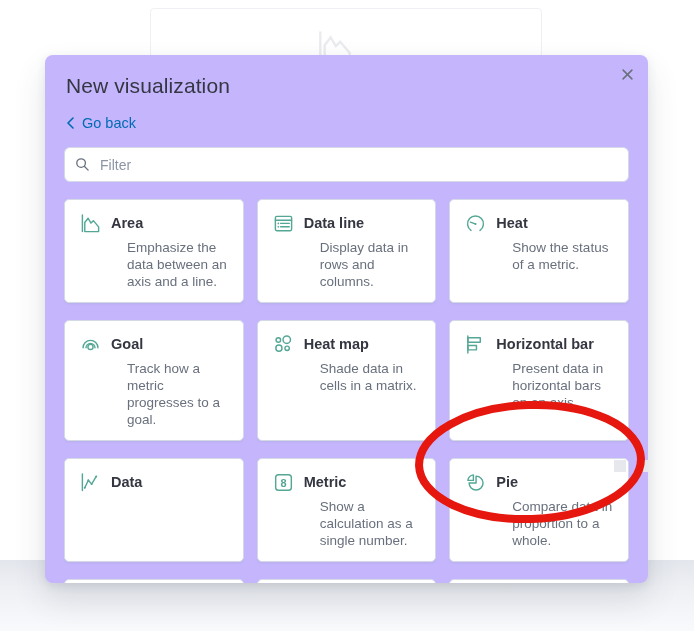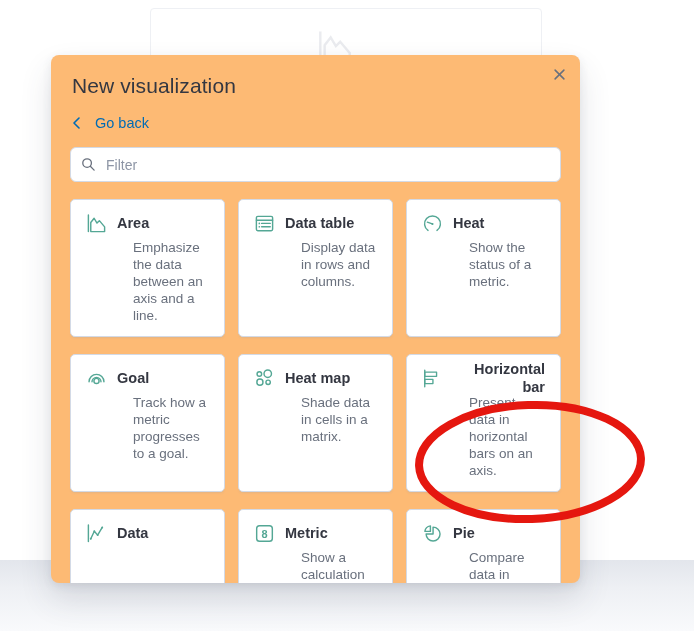--- a/index.html
+++ b/index.html
@@ -17,35 +17,35 @@
     background:#fff;border:1px solid #eef0f4;border-radius:4px;
   }
   .bg-ghost-icon{position:absolute;left:316px;top:28px;opacity:.55;}
   .bg-bottom{
     position:absolute;left:0;top:560px;width:694px;height:71px;
     background:linear-gradient(180deg,#e3e6ec 0%,#eef0f4 40%,#f9fafc 100%);
   }
 
   
   .modal{
-    position:absolute;left:51px;top:55px;width:529px;height:528px;
-    background:#fdba74;border-radius:8px;overflow:hidden;
+    position:absolute;left:45px;top:55px;width:603px;height:528px;
+    background:#c4b5fd;border-radius:8px;overflow:hidden;
     box-shadow:0 16px 32px rgba(55,65,85,.14),0 3px 10px rgba(55,65,85,.10);
   }
   .close-btn{
     position:absolute;top:7px;right:9px;width:24px;height:24px;
     background:none;border:none;cursor:pointer;padding:4px;
     display:flex;align-items:center;justify-content:center;
   }
   .modal-title{
     margin:20px 21px 0;font-size:21px;font-weight:400;color:#343741;
     letter-spacing:.1px;line-height:21px;
   }
   .go-back{
-    margin:19px 21px 0;display:inline-flex;align-items:center;gap:14px;
+    margin:19px 21px 0;display:inline-flex;align-items:center;gap:7px;
     color:#006BB4;font-size:14.5px;text-decoration:none;cursor:pointer;line-height:16px;
   }
   .filter-wrap{
     margin:14px 19px 16px;height:33px;display:flex;align-items:center;
     border:1px solid #d3dae6;border-radius:6px;background:#fff;padding:0 10px;gap:8px;
   }
   .filter-wrap input{
     border:none;outline:none;flex:1;font-size:14px;color:#343741;background:transparent;
     font-family:"Liberation Sans", sans-serif;
   }
@@ -123,21 +123,21 @@
         <div class="card">
           <div class="card-head">
             <svg width="21" height="21" viewBox="0 0 22 22" fill="none" stroke="#54a795" stroke-width="1.5" stroke-linejoin="round" stroke-linecap="round">
               <rect x="2.5" y="3.5" width="17" height="15" rx="1.5"></rect>
               <path d="M2.5 7.5 H19.5"></path>
               <circle cx="5.6" cy="10.9" r="0.9" fill="#54a795" stroke="none"></circle>
               <path d="M8 10.9 H17"></path>
               <circle cx="5.6" cy="14.4" r="0.9" fill="#54a795" stroke="none"></circle>
               <path d="M8 14.4 H17"></path>
             </svg>
-            <span class="card-title">Data table</span>
+            <span class="card-title">Data line</span>
           </div>
           <p class="card-desc">Display data in rows and columns.</p>
         </div>
         <div class="card">
           <div class="card-head">
             <svg width="21" height="21" viewBox="0 0 22 22" fill="none" stroke="#54a795" stroke-width="1.5" stroke-linejoin="round" stroke-linecap="round">
               <path d="M6.3 18.2 A8.3 8.3 0 1 1 15.7 18.2"></path>
               <path d="M10.8 11.4 L5.6 9.6"></path>
               <circle cx="11" cy="11.5" r="1.1" fill="#54a795" stroke="none"></circle>
             </svg>

